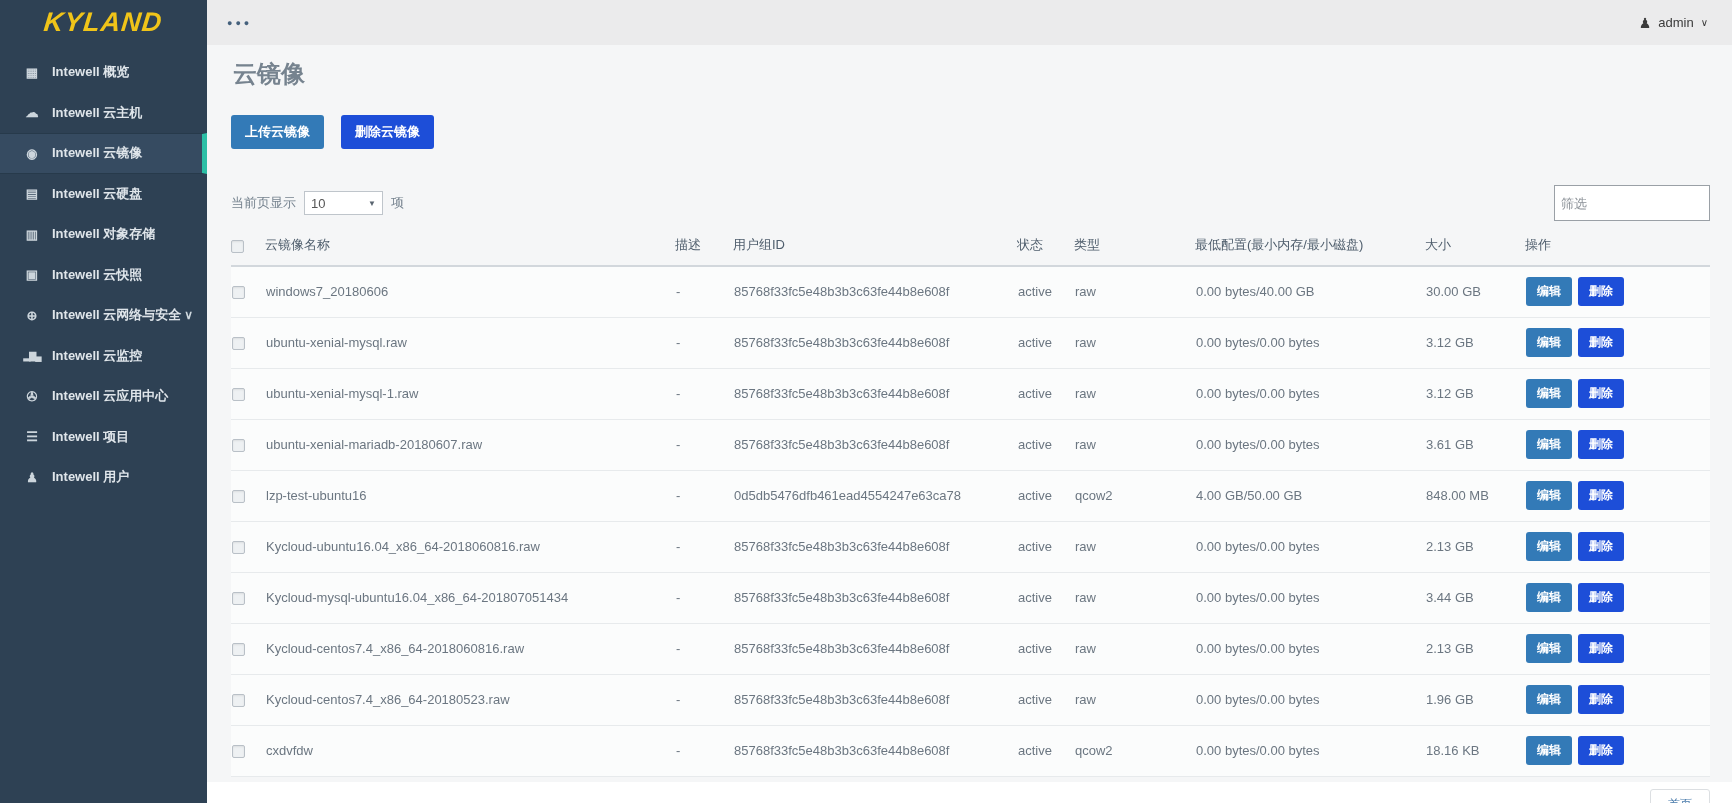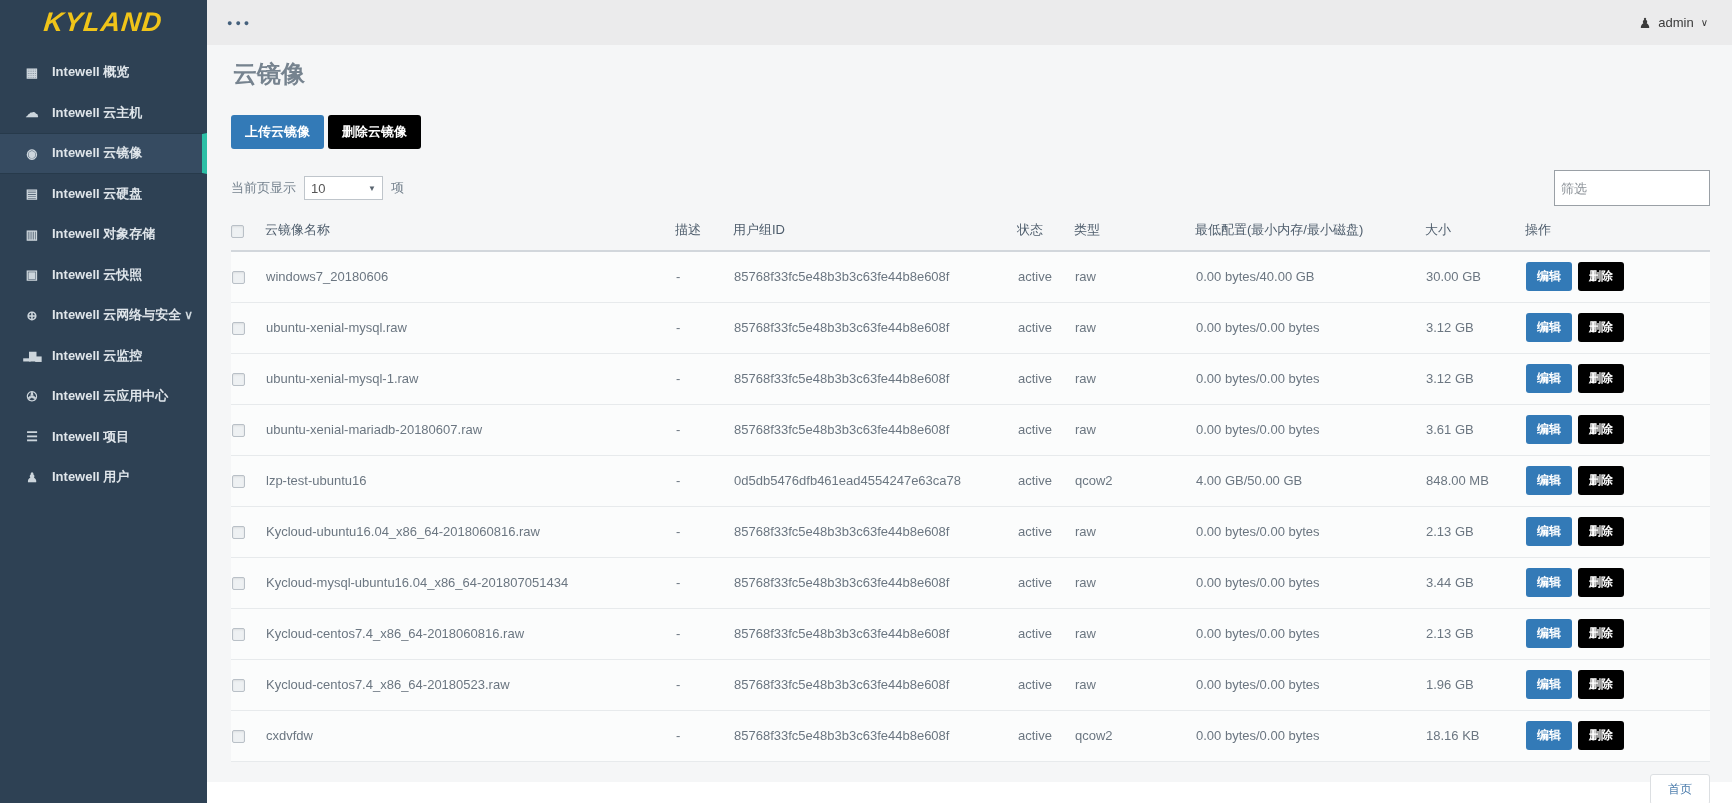--- a/index.html
+++ b/index.html
@@ -34,28 +34,28 @@
   .side-item .chev { margin-left:auto; font-size:12px; color:#cfd8de; }
   
   .main { flex:1; display:flex; flex-direction:column; background:#ffffff; }
   .topbar { height:45px; background:#ebebec; display:flex; align-items:center; padding:0 26px 0 20px; }
   .dots { color:#44607c; font-size:9px; letter-spacing:3px; cursor:pointer; }
   .user-area { margin-left:auto; display:flex; align-items:center; gap:7px; font-size:13px; color:#3a3a3a; cursor:pointer; }
   .user-area .person { font-size:14px; color:#3a3a3a; }
   .user-area .chev { font-size:10px; color:#3a3a3a; }
   .content { background:#f5f6f7; height:737px; padding:0 24px; }
   .page-title { font-size:24px; font-weight:bold; color:#76838f; margin:13px 0 0 2px; }
-  .btn-row { display:flex; gap:4px; margin-top:25px; }
+  .btn-row { display:flex; gap:17px; margin-top:25px; }
   .btn {
     border:none; border-radius:3px; color:#fff; font-size:13px; font-weight:bold;
     padding:8px 14px; cursor:pointer; font-family:"Liberation Sans",sans-serif;
   }
   .btn-primary { background:#337ab7; }
-  .btn-danger  { background:#000000; }
-  .controls { display:flex; align-items:center; margin-top:21px; font-size:13px; color:#76838f; }
+  .btn-danger  { background:#1d4ed8; }
+  .controls { display:flex; align-items:center; margin-top:36px; font-size:13px; color:#76838f; }
   .select {
     width:79px; height:24px; margin:0 8px; padding:0 6px;
     border:1px solid #bfc5cb; background:#fff; color:#555;
     display:flex; align-items:center; justify-content:space-between; cursor:pointer;
   }
   .select .caret { font-size:8px; color:#5a6570; }
   .filter-input {
     margin-left:auto; width:156px; height:36px; padding:2px 6px;
     border:1px solid #9aa0a6; background:#fff; font-size:13px;
     font-family:"Liberation Sans",sans-serif; color:#333;

